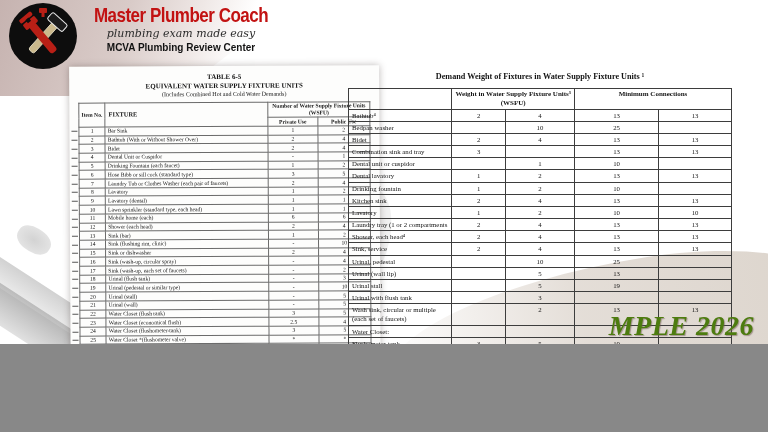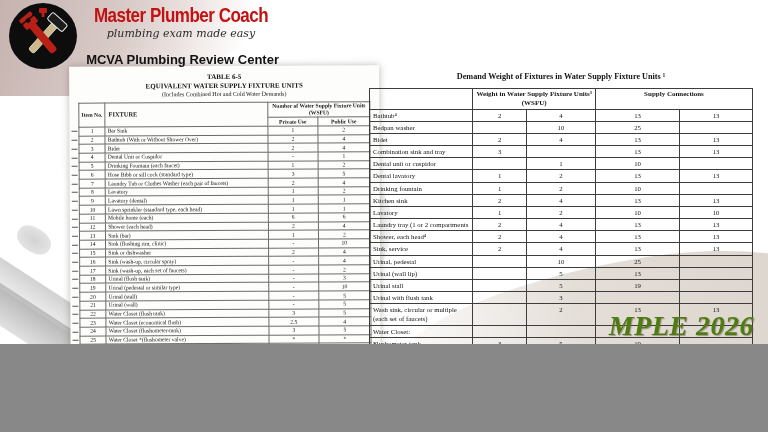--- a/index.html
+++ b/index.html
@@ -22,42 +22,42 @@
     background:linear-gradient(90deg,rgba(216,207,198,0) 0%,#d8cfc6 45%,#cdc2b6 100%);
     opacity:.7;transform:rotate(-9deg);border-radius:60% 40% 0 0/70% 50% 0 0;}
   
   .logo{position:absolute;left:8px;top:2px;z-index:3;display:flex;align-items:flex-start;}
   .logo-circle{width:70px;height:68px;flex:0 0 auto;}
   .logo-text{margin-left:5px;margin-top:5px;text-align:center;width:196px;}
   .logo-title{font-family:"Liberation Sans",sans-serif;font-weight:700;font-size:17px;
     line-height:1.05;color:#c21212;letter-spacing:-0.5px;transform:scaleY(1.15);}
   .logo-tagline{font-style:italic;font-size:11px;color:#2b2b2b;margin-top:2px;
     font-family:"DejaVu Serif",serif;}
-  .logo-org{font-family:"Liberation Sans",sans-serif;font-weight:700;font-size:13px;
-    color:#121212;margin-top:12px;text-align:right;}
+  .logo-org{font-family:"Liberation Sans",sans-serif;font-weight:700;font-size:10px;
+    color:#121212;margin-top:2px;}
   
   .left-paper{position:absolute;left:70px;top:66px;width:292px;z-index:2;background:#fdfdfc;
     padding:7px 9px 5px 9px;box-shadow:0 0 7px rgba(60,50,45,.35);transform:rotate(-0.3deg);}
   .lt-title1,.lt-title2{text-align:center;font-weight:700;font-size:7px;line-height:1.25;}
   .lt-title3{text-align:center;font-size:6px;line-height:1.2;margin-bottom:4px;}
   table{border-collapse:collapse;width:100%;}
   .lt{font-size:5.6px;line-height:1.2;}
   .lt th,.lt td{border:1px solid #6b6b6b;padding:0.5px 2px;vertical-align:middle;}
   .lt thead th{font-weight:700;text-align:center;font-size:5.6px;}
   .lt th.fixhead{text-align:left;font-size:6.4px;padding-left:3px;}
   .lt td.c-no{text-align:center;position:relative;}
   .lt tr.tick td.c-no::before{content:"";position:absolute;left:-8px;top:48%;width:6px;height:1px;background:#555;}
   .lt td.c-fix{text-align:left;}
   .lt td.c-num{text-align:center;}
   .lt tr.noteline td{border-top:none;}
   .lt tr.sub td.c-fix{padding-left:20px;}
   .lt-footnote{font-size:5.6px;font-style:italic;margin-top:4px;line-height:1.35;
     padding-left:8px;text-indent:-6px;}
   
-  .right-block{position:absolute;left:369px;top:72px;width:384px;z-index:2;}
+  .right-block{position:absolute;left:348px;top:72px;width:384px;z-index:2;}
   .rt-title{text-align:center;font-weight:700;font-size:8.2px;margin-bottom:7px;}
   .rt{font-size:6.8px;line-height:1.35;}
   .rt th,.rt td{border:1px solid #3d3d3d;padding:1px 3px;vertical-align:top;}
   .rt thead th{font-weight:700;text-align:center;font-size:7px;line-height:1.25;}
   .rt td.c-type{text-align:left;}
   .rt td.c-num{text-align:center;}
   .rt tr.blank td{height:8px;}
   
   .mple{position:absolute;right:14px;bottom:2px;z-index:3;font-family:"Liberation Serif",serif;
     font-weight:700;font-style:italic;font-size:28px;color:#4d7c0f;
@@ -318,21 +318,21 @@
           <col style="width:27%">
           <col style="width:14%">
           <col style="width:18%">
           <col style="width:22%">
           <col style="width:19%">
         </colgroup>
       <thead>
         <tr>
           <th></th>
           <th colspan="2">Weight in Water Supply Fixture Units³ (WSFU)</th>
-          <th colspan="2">Supply Connections</th>
+          <th colspan="2">Minimum Connections</th>
         </tr>
       </thead>
       <tbody>
           <tr>
             <td class="c-type">Bathtub⁴</td>
             <td class="c-num">2</td>
             <td class="c-num">4</td>
             <td class="c-num">13</td>
             <td class="c-num">13</td>
           </tr>

